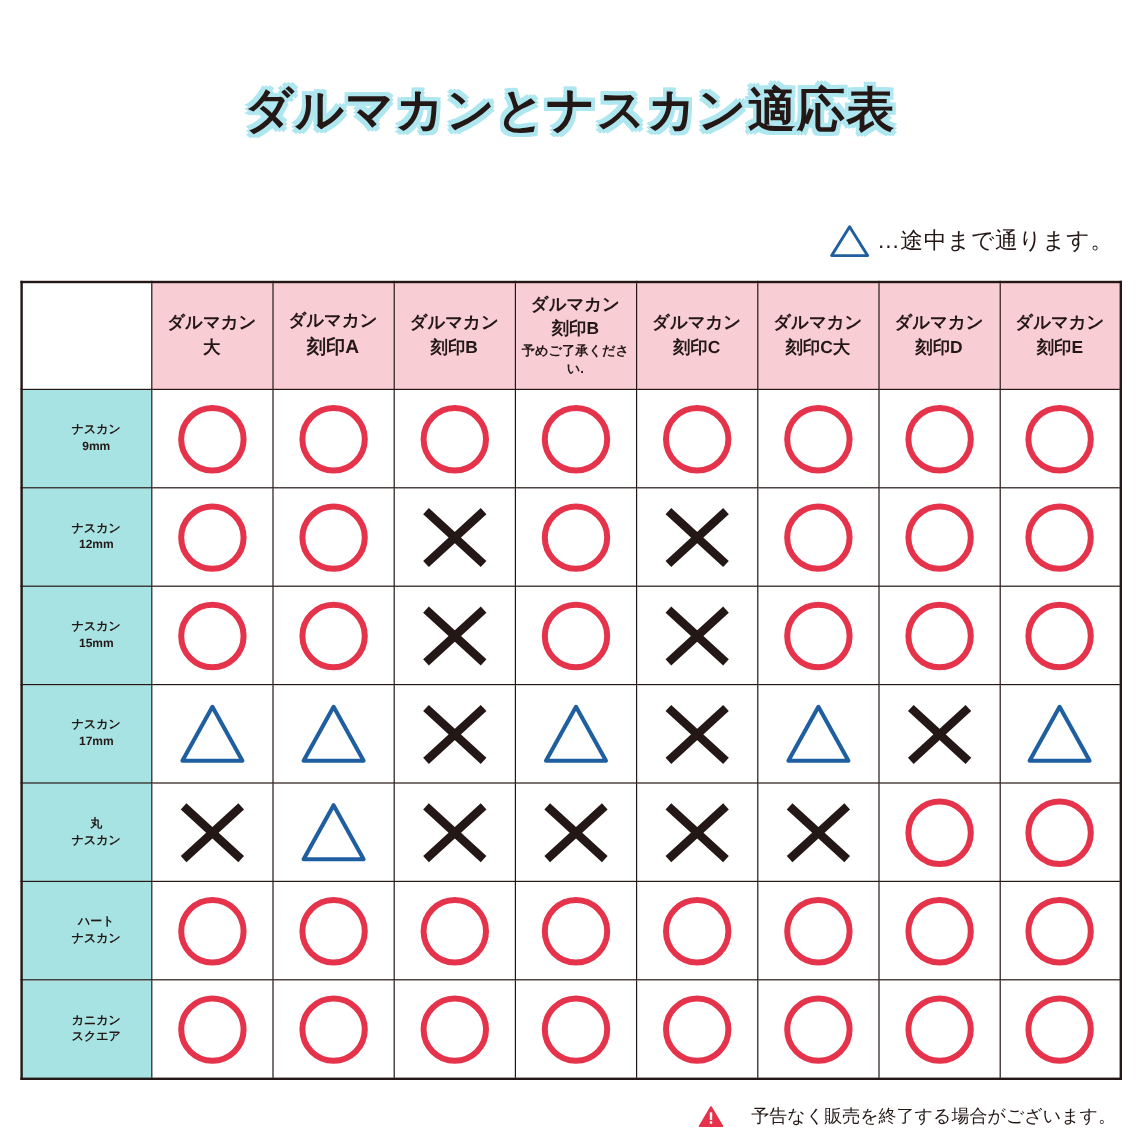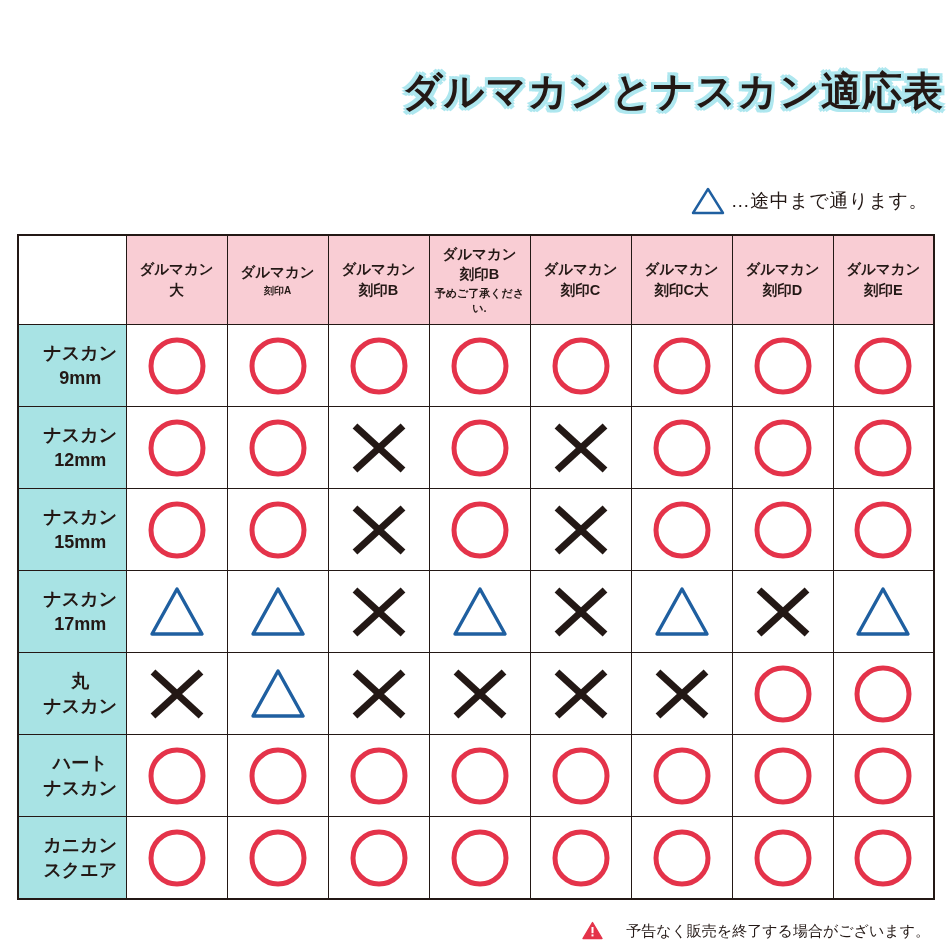--- a/index.html
+++ b/index.html
@@ -21,21 +21,21 @@
     position: relative;
     box-sizing: border-box;
   }
 
   
   .title-wrap {
     position: absolute;
     top: 62px;
     left: 0;
     width: 950px;
-    text-align: right;
+    text-align: center;
   }
   .title {
     display: inline-block;
     font-family: "Liberation Sans", sans-serif;
     font-weight: bold;
     font-size: 40px;
     letter-spacing: 1px;
     color: #231815;
     padding: 2px 6px;
     text-shadow:
@@ -102,21 +102,21 @@
   }
   th .hdr-sub {
     display: block;
     font-size: 11px;
     font-weight: bold;
     margin-top: 1px;
   }
 
   tbody th.rowhead-cell {
     background: #a8e3e4;
-    font-size: 18px;
+    font-size: 10px;
     font-weight: bold;
     line-height: 1.35;
     color: #231815;
     height: 81px;
     padding-left: 16px;
   }
   tbody td.cell {
     height: 81px;
     background: #ffffff;
   }
@@ -184,21 +184,21 @@
       </colgroup>
       <thead>
         <tr>
           <th class="corner"></th>
           <th>
             <span>ダルマカン</span>
             <span class="hdr-sub" style="font-size:14.5px">大</span>
           </th>
           <th>
             <span>ダルマカン</span>
-            <span class="hdr-sub" style="font-size:10px">刻印A</span>
+            <span class="hdr-sub" style="font-size:16px">刻印A</span>
           </th>
           <th>
             <span>ダルマカン</span>
             <span class="hdr-sub" style="font-size:14.5px">刻印B</span>
           </th>
           <th>
             <span>ダルマカン</span>
             <span class="hdr-sub" style="font-size:14.5px">刻印B</span>
             <span class="hdr-sub">予めご了承ください.</span>
           </th>

